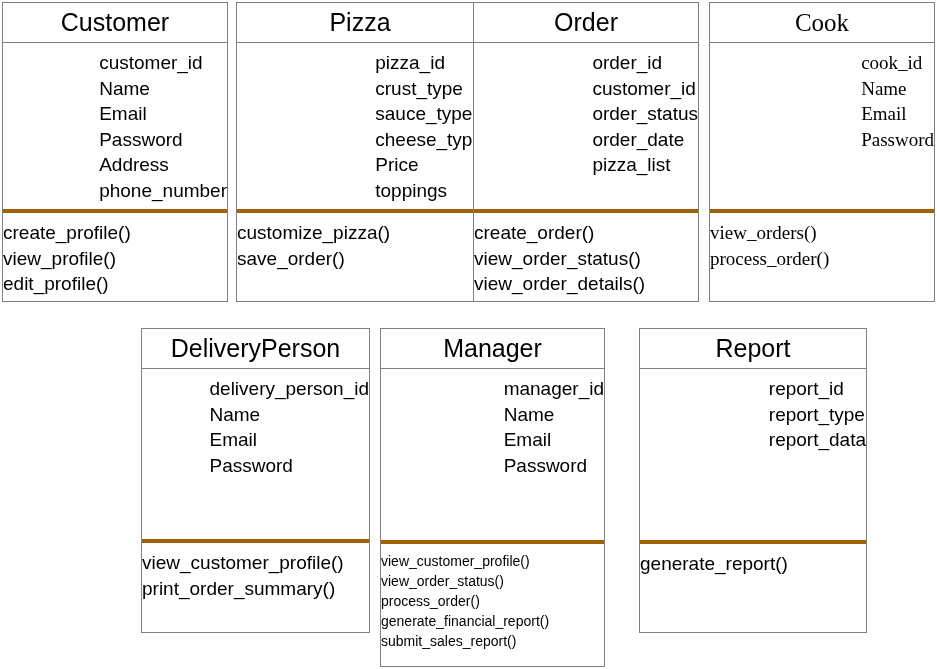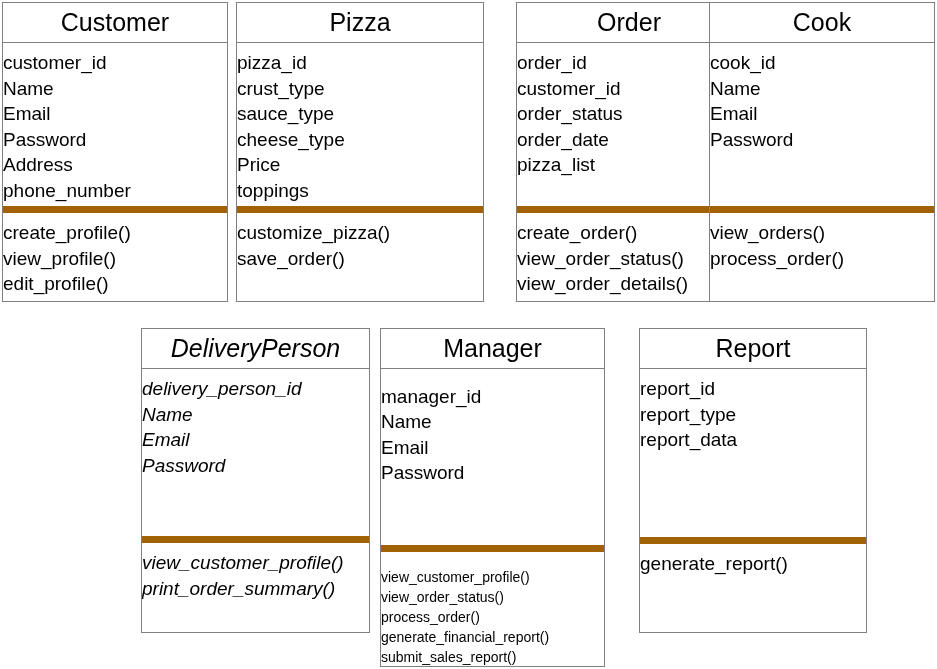--- a/index.html
+++ b/index.html
@@ -32,24 +32,24 @@
     text-align: center;
     font-size: 25px;
     line-height: 1;
     padding-top: 7px;
     padding-bottom: 7px;
     white-space: nowrap;
     overflow: hidden;
   }
   .class-attrs {
     box-sizing: border-box;
-    border-bottom: 7px solid #a16207;
+    border-bottom: 4px solid #a16207;
     flex: 0 0 auto;
     display: flex;
-    justify-content: flex-start;
+    justify-content: flex-end;
     padding-top: 7px;
     overflow: hidden;
   }
   .class-methods {
     box-sizing: border-box;
     flex: 1 1 auto;
     display: flex;
     justify-content: flex-start;
     padding-top: 7px;
     overflow: hidden;
@@ -106,74 +106,74 @@
           <span class="member-row">toppings</span>
         </div>
       </div>
       <div class="class-methods">
         <div class="member-list">
           <span class="member-row">customize_pizza()</span>
           <span class="member-row">save_order()</span>
         </div>
       </div>
     </div>
-    <div class="uml-class" style="left: 473px; top: 2px; width: 226px; height: 300px; margin-left: 43px;">
+    <div class="uml-class" style="left: 473px; top: 2px; width: 226px; height: 300px;">
       <div class="class-title">Order</div>
       <div class="class-attrs" style="height: 170px;">
         <div class="member-list">
           <span class="member-row">order_id</span>
           <span class="member-row">customer_id</span>
           <span class="member-row">order_status</span>
           <span class="member-row">order_date</span>
           <span class="member-row">pizza_list</span>
         </div>
       </div>
       <div class="class-methods">
         <div class="member-list">
           <span class="member-row">create_order()</span>
           <span class="member-row">view_order_status()</span>
           <span class="member-row">view_order_details()</span>
         </div>
       </div>
     </div>
-    <div class="uml-class" style="left: 709px; top: 2px; width: 226px; height: 300px;">
+    <div class="uml-class" style="left: 709px; top: 2px; width: 226px; height: 300px; font-family: Liberation Serif, serif;">
       <div class="class-title">Cook</div>
       <div class="class-attrs" style="height: 170px;">
         <div class="member-list">
           <span class="member-row">cook_id</span>
           <span class="member-row">Name</span>
           <span class="member-row">Email</span>
           <span class="member-row">Password</span>
         </div>
       </div>
       <div class="class-methods">
         <div class="member-list">
           <span class="member-row">view_orders()</span>
           <span class="member-row">process_order()</span>
         </div>
       </div>
     </div>
-    <div class="uml-class" style="left: 141px; top: 328px; width: 229px; height: 305px; font-style: italic;">
+    <div class="uml-class" style="left: 141px; top: 328px; width: 229px; height: 305px;">
       <div class="class-title">DeliveryPerson</div>
       <div class="class-attrs" style="height: 174px;">
         <div class="member-list">
           <span class="member-row">delivery_person_id</span>
           <span class="member-row">Name</span>
           <span class="member-row">Email</span>
           <span class="member-row">Password</span>
         </div>
       </div>
       <div class="class-methods">
         <div class="member-list">
           <span class="member-row">view_customer_profile()</span>
           <span class="member-row">print_order_summary()</span>
         </div>
       </div>
     </div>
-    <div class="uml-class" style="left: 380px; top: 328px; width: 225px; height: 339px; gap: 8px;">
+    <div class="uml-class" style="left: 380px; top: 328px; width: 225px; height: 339px;">
       <div class="class-title">Manager</div>
       <div class="class-attrs" style="height: 175px;">
         <div class="member-list">
           <span class="member-row">manager_id</span>
           <span class="member-row">Name</span>
           <span class="member-row">Email</span>
           <span class="member-row">Password</span>
         </div>
       </div>
       <div class="class-methods">

